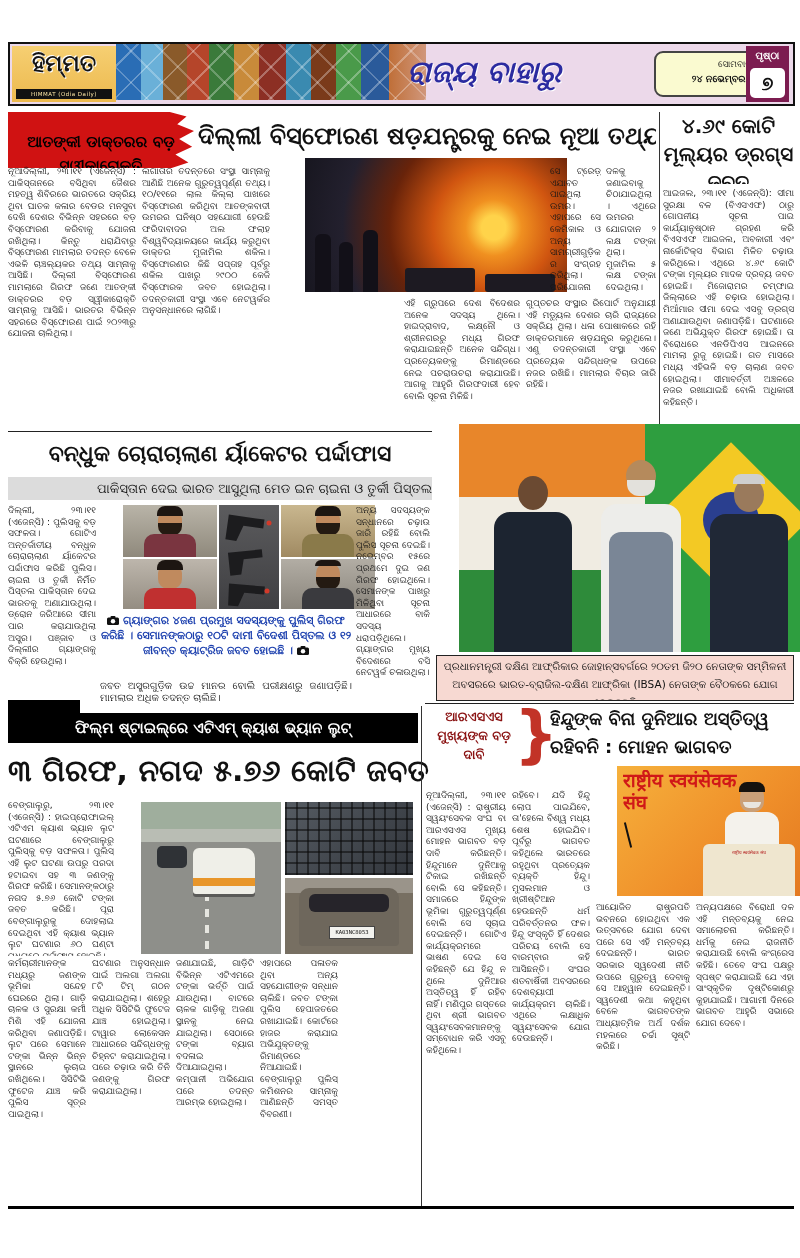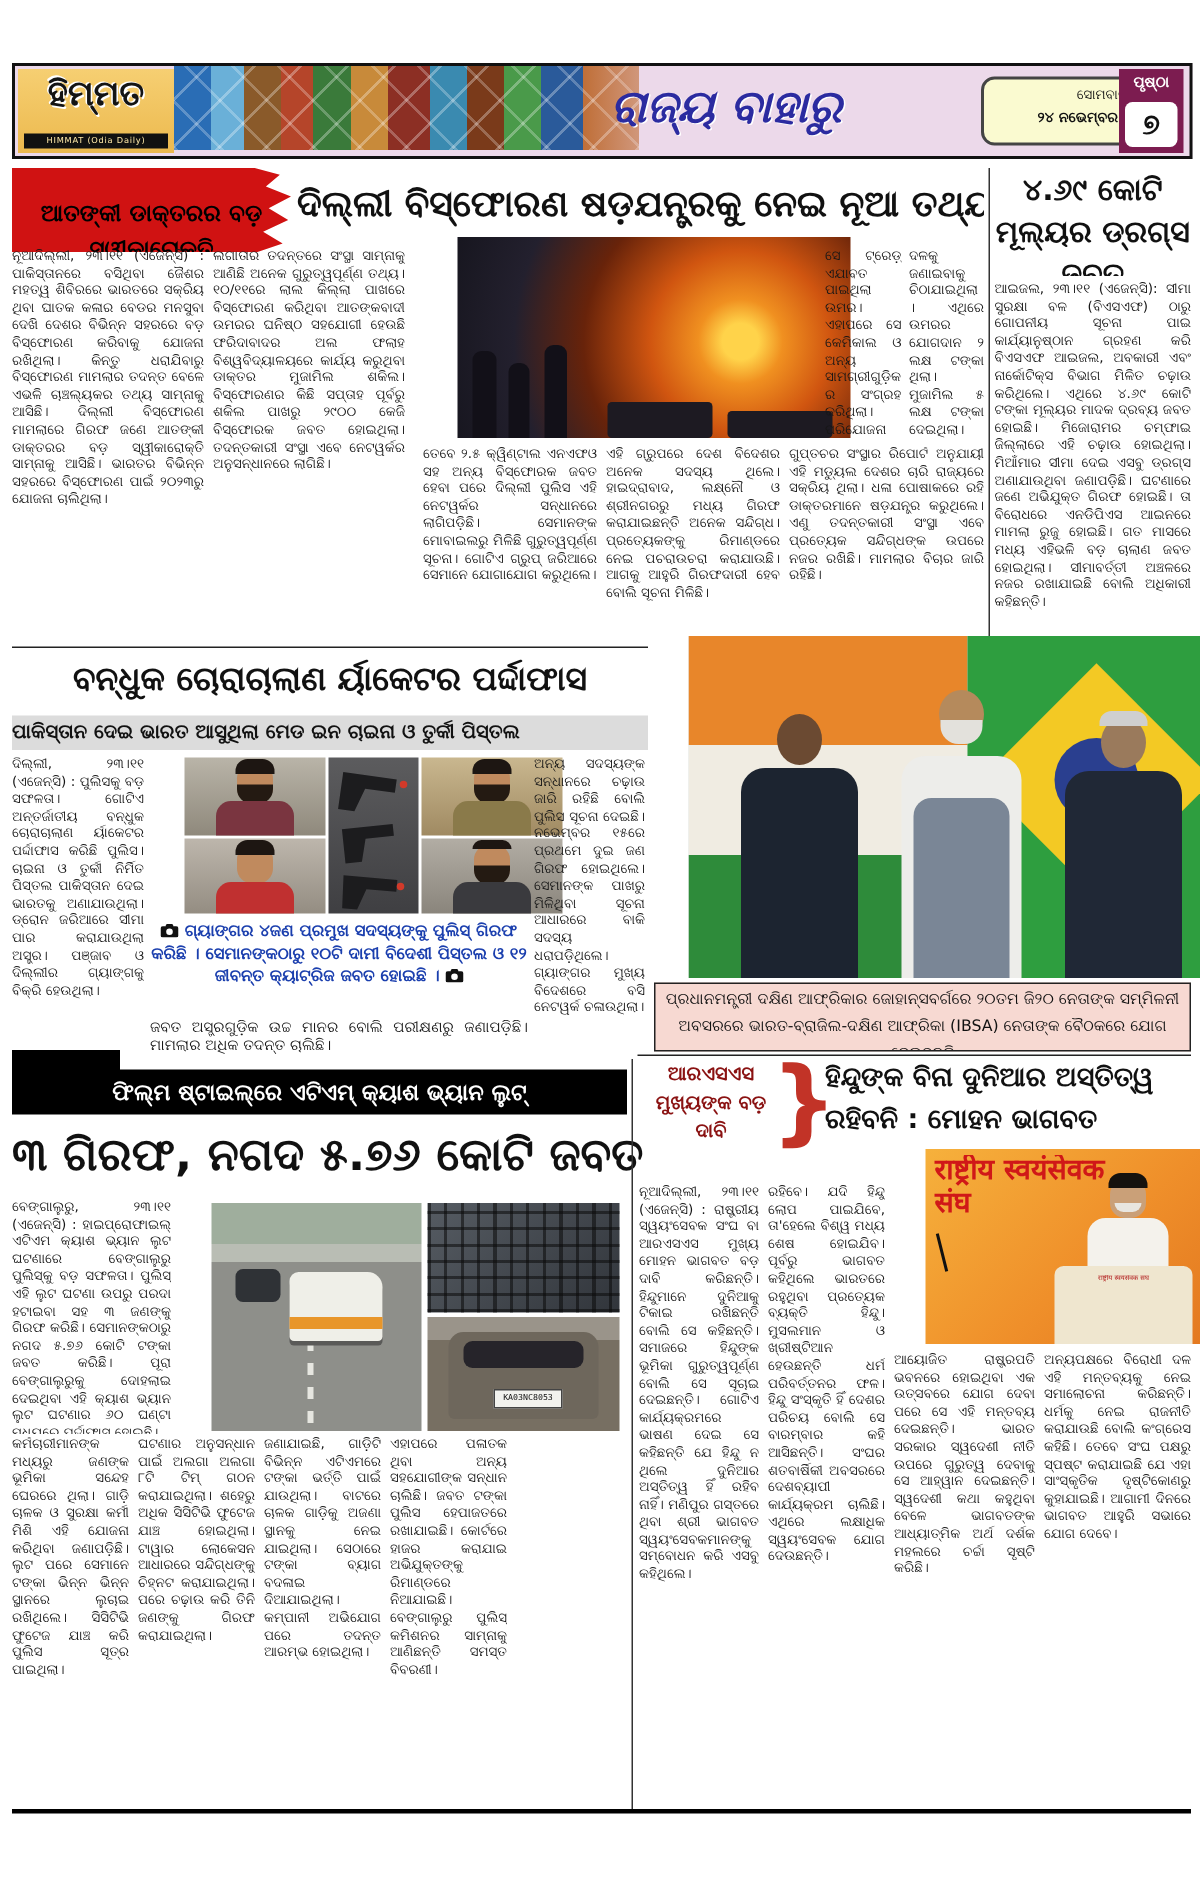--- a/index.html
+++ b/index.html
@@ -60,21 +60,21 @@
   .flagIndia{position:absolute;left:0;top:0;width:52%;height:100%;background:linear-gradient(180deg,#e8862a 0 32%,#f0ece2 32% 64%,#2e8b3a 64% 100%);}
   .flagBrazil{position:absolute;right:0;top:0;width:48%;height:100%;background:#2e9e3f;}
   .brDiamond{position:absolute;left:50%;top:42%;width:110px;height:110px;background:#f3c924;transform:translate(-50%,-50%) rotate(45deg);}
   .brCircle{position:absolute;left:50%;top:42%;width:56px;height:56px;background:#2a3f8f;border-radius:50%;transform:translate(-50%,-50%);}
   .figure{position:absolute;bottom:0;}
   .torso{position:absolute;bottom:0;left:50%;transform:translateX(-50%);border-radius:16px 16px 0 0;}
   .fhead{position:absolute;left:50%;transform:translateX(-50%);border-radius:50%;}
   .ibsaCap{position:absolute;left:436px;top:655px;width:358px;height:46px;background:#f7d9d2;border:1px solid #222;font-size:10.5px;line-height:1.7;text-align:center;overflow:hidden;box-sizing:border-box;padding:2px 6px;}
   
   .gunHead{position:absolute;left:8px;top:436px;width:424px;height:36px;font-size:22px;line-height:36px;font-weight:bold;text-align:center;white-space:nowrap;overflow:hidden;}
-  .gunDeck{position:absolute;left:8px;top:477px;width:424px;height:23px;background:#dcdcdc;font-size:13px;line-height:23px;font-weight:bold;text-align:left;white-space:nowrap;overflow:hidden;}
+  .gunDeck{position:absolute;left:8px;top:477px;width:424px;height:23px;background:#dcdcdc;font-size:13px;line-height:23px;font-weight:normal;text-align:right;white-space:nowrap;overflow:hidden;}
   .gCaption{position:absolute;left:100px;top:613px;width:252px;height:64px;color:#1b3fae;font-weight:bold;font-size:11px;line-height:15px;text-align:center;overflow:hidden;}
   
   .bannerTab{position:absolute;left:8px;top:700px;width:72px;height:14px;background:#000;}
   .blackBanner{position:absolute;left:8px;top:713px;width:410px;height:30px;background:#000;color:#fff;font-weight:bold;font-size:15px;line-height:30px;text-align:center;white-space:nowrap;overflow:hidden;}
   .atmHead{position:absolute;left:8px;top:747px;width:514px;height:48px;font-size:30px;line-height:48px;font-weight:bold;white-space:nowrap;overflow:hidden;}
   
   .rssKicker{position:absolute;left:426px;top:707px;width:96px;height:60px;color:#8a1212;font-weight:bold;font-size:13px;line-height:19px;text-align:center;overflow:hidden;}
   .rssBrace{position:absolute;left:514px;top:696px;width:38px;height:76px;color:#c23327;font-size:62px;line-height:76px;font-weight:bold;text-align:center;}
   .rssHead{position:absolute;left:550px;top:705px;width:245px;height:62px;font-size:18px;line-height:1.55;font-weight:bold;overflow:hidden;}
   .rssPhoto{background:linear-gradient(135deg,#f6b13c,#ef8f2a 55%,#e2761f);}
@@ -126,21 +126,20 @@
     <div class="sil" style="left:10px;bottom:0;width:16px;height:58px;"></div>
     <div class="sil" style="left:34px;bottom:0;width:14px;height:50px;"></div>
     <div class="sil" style="left:58px;bottom:0;width:15px;height:62px;"></div>
     <div class="debris" style="left:100px;bottom:0;width:70px;height:24px;"></div>
     <div class="debris" style="left:180px;bottom:0;width:70px;height:18px;"></div>
   </div>
 
   <div class="col" style="left:550px;top:166px;width:51px;height:126px;">ସେ ଟ୍ରେଡ଼୍ ଏଯାବତ ପାଇଥିଲା ଉମର। ଏହାପରେ ସେ କେମିକାଲ ଓ ଅନ୍ୟ ସାମଗ୍ରୀଗୁଡ଼ିକର ସଂଗ୍ରହ କରିଥିଲା। ପରିଯୋଜନା ପାଇଁ ଅର୍ଥ ଯୋଗାଡ଼ କରାଯାଇଥିଲା।</div>
   <div class="col" style="left:606px;top:166px;width:50px;height:126px;">ଦଳକୁ ଜଣାଇବାକୁ ଚିଠାଯାଇଥିଲା। ଏଥିରେ ଉମରର ଯୋଗଦାନ ୨ ଲକ୍ଷ ଟଙ୍କା ଥିଲା। ମୁଜାମିଲ ୫ ଲକ୍ଷ ଟଙ୍କା ଦେଇଥିଲା। ପ୍ରତି ସଦସ୍ୟ ଅର୍ଥ ଦେଉଥିଲେ।</div>
 
-  <div class="col" style="left:282px;top:298px;width:116px;height:130px;">ତେବେ ୨.୫ କ୍ୱିଣ୍ଟାଲ ଏନଏଫଓ ସହ ଅନ୍ୟ ବିସ୍ଫୋରକ ଜବତ ହେବା ପରେ ଦିଲ୍ଲୀ ପୁଲିସ ଏହି ନେଟୱର୍କର ସନ୍ଧାନରେ ଲାଗିପଡ଼ିଛି। ସେମାନଙ୍କ ମୋବାଇଲରୁ ମିଳିଛି ଗୁରୁତ୍ୱପୂର୍ଣ୍ଣ ସୂଚନା। ଗୋଟିଏ ଗ୍ରୁପ୍ ଜରିଆରେ ସେମାନେ ଯୋଗାଯୋଗ କରୁଥିଲେ।</div>
   <div class="col" style="left:404px;top:298px;width:116px;height:130px;">ଏହି ଗ୍ରୁପରେ ଦେଶ ବିଦେଶର ଅନେକ ସଦସ୍ୟ ଥିଲେ। ହାଇଦ୍ରାବାଦ, ଲକ୍ଷ୍ନୌ ଓ ଶ୍ରୀନଗରରୁ ମଧ୍ୟ ଗିରଫ କରାଯାଇଛନ୍ତି ଅନେକ ସନ୍ଦିଗ୍ଧ। ପ୍ରତ୍ୟେକଙ୍କୁ ରିମାଣ୍ଡରେ ନେଇ ପଚରାଉଚରା କରାଯାଉଛି। ଆଗକୁ ଆହୁରି ଗିରଫଦାରୀ ହେବ ବୋଲି ସୂଚନା ମିଳିଛି।</div>
   <div class="col" style="left:526px;top:298px;width:130px;height:130px;">ଗୁପ୍ତଚର ସଂସ୍ଥାର ରିପୋର୍ଟ ଅନୁଯାୟୀ ଏହି ମଡ୍ୟୁଲ ଦେଶର ଚାରି ରାଜ୍ୟରେ ସକ୍ରିୟ ଥିଲା। ଧଳା ପୋଷାକରେ ରହି ଡାକ୍ତରମାନେ ଷଡ଼ଯନ୍ତ୍ର କରୁଥିଲେ। ଏଣୁ ତଦନ୍ତକାରୀ ସଂସ୍ଥା ଏବେ ପ୍ରତ୍ୟେକ ସନ୍ଦିଗ୍ଧଙ୍କ ଉପରେ ନଜର ରଖିଛି। ମାମଲାର ବିଚାର ଜାରି ରହିଛି।</div>
 
   <div class="hrule" style="left:8px;top:431px;width:424px;"></div>
 
   <div class="gunHead">ବନ୍ଧୁକ ଚୋରାଚାଲାଣ ର୍ୟାକେଟର ପର୍ଦ୍ଦାଫାସ</div>
   <div class="gunDeck">ପାକିସ୍ତାନ ଦେଇ ଭାରତ ଆସୁଥିଲା ମେଡ ଇନ ଚାଇନା ଓ ତୁର୍କୀ ପିସ୍ତଲ</div>
 
   <div class="col" style="left:8px;top:505px;width:88px;height:200px;">ଦିଲ୍ଲୀ, ୨୩।୧୧ (ଏଜେନ୍ସି) : ପୁଲିସକୁ ବଡ଼ ସଫଳତା। ଗୋଟିଏ ଅନ୍ତର୍ଜାତୀୟ ବନ୍ଧୁକ ଚୋରାଚାଲାଣ ର୍ୟାକେଟର ପର୍ଦ୍ଦାଫାସ କରିଛି ପୁଲିସ। ଚାଇନା ଓ ତୁର୍କୀ ନିର୍ମିତ ପିସ୍ତଲ ପାକିସ୍ତାନ ଦେଇ ଭାରତକୁ ଅଣାଯାଉଥିଲା। ଡ୍ରୋନ ଜରିଆରେ ସୀମା ପାର କରାଯାଉଥିଲା ଅସ୍ତ୍ର। ପଞ୍ଜାବ ଓ ଦିଲ୍ଲୀର ଗ୍ୟାଙ୍ଗକୁ ବିକ୍ରି ହେଉଥିଲା।</div>
 

